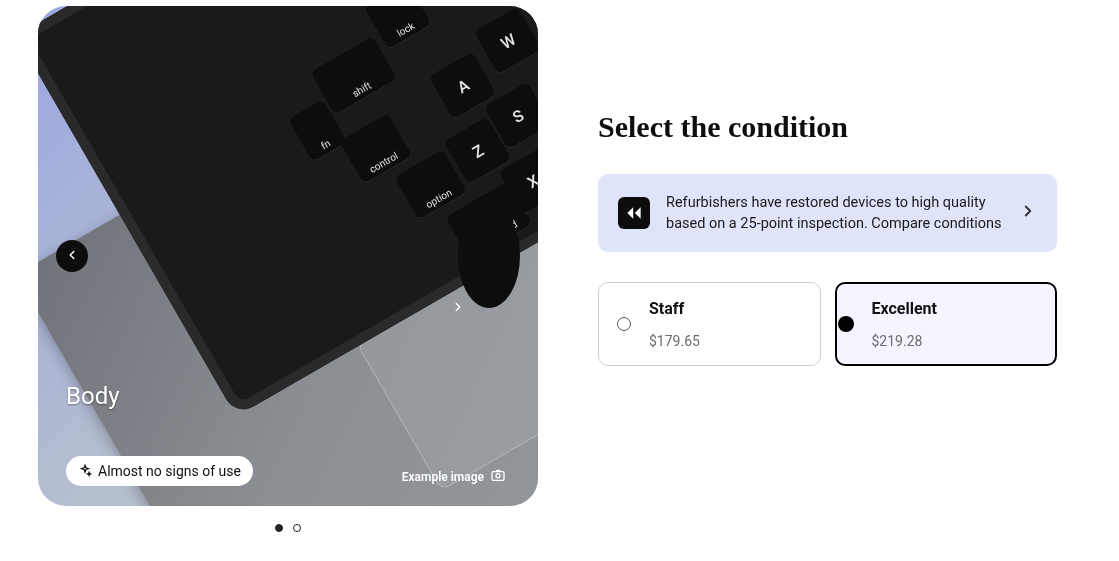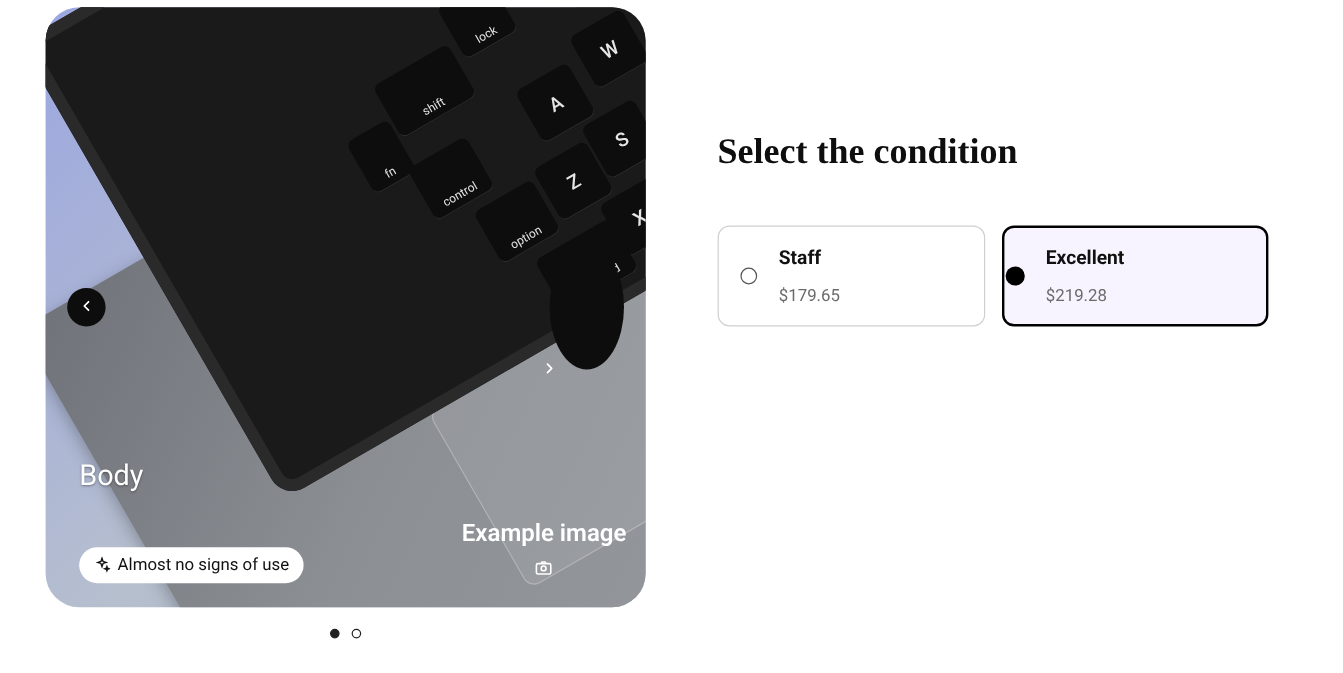--- a/index.html
+++ b/index.html
@@ -95,39 +95,39 @@
       color: #111;
       font-size: 14px;
       padding: 7px 12px;
       border-radius: 20px;
       display: inline-flex; align-items: center; gap: 6px;
       font-weight: 400;
     }
     .chip-icon { width: 14px; height: 14px; display: inline-flex; }
     .example-tag {
       position: absolute;
-      right: 16px; bottom: 20px;
+      right: 32px; bottom: 20px;
       color: #fff;
-      font-size: 20px;
+      font-size: 12px;
       font-weight: 600;
-      display: flex; align-items: center; gap: 6px; flex-direction: column;
+      display: flex; align-items: center; gap: 6px;
     }
 
     .dots { display: flex; gap: 10px; justify-content: center; margin-top: 18px; }
     .dot { width: 8px; height: 8px; border-radius: 50%; border: 1.5px solid #222; }
     .dot.active { background: #222; }
 
     
     .right { flex: 1; padding-top: 104px; padding-right: 62px; }
     .heading {
       font-family: Georgia, "Times New Roman", serif;
       font-size: 30px;
       font-weight: 700;
       color: #0e0e0e;
-      margin-bottom: 44px;
+      margin-bottom: 30px;
     }
     .banner {
       background: #dfe4fb;
       border-radius: 10px;
       padding: 18px 20px;
       display: flex; align-items: center; gap: 16px;
       margin-bottom: 30px;
       cursor: pointer;
     }
     .banner-icon-box {
@@ -244,20 +244,33 @@
     </div>
     <div class="dots">
       <div class="dot active"></div>
       <div class="dot"></div>
     </div>
   </div>
 
   <div class="right">
     <h2 class="heading">Select the condition</h2>
 
+    <div class="banner">
+      <div class="banner-icon-box">
+        <svg width="20" height="20" viewBox="0 0 24 24" fill="#fff">
+            <path d="M11 5l-7 7 7 7V5zM20 5l-7 7 7 7V5z"></path>
+          </svg>
+      </div>
+      <div class="banner-text">Refurbishers have restored devices to high quality based on a 25-point inspection. Compare conditions</div>
+      <span class="banner-caret">
+        <svg width="18" height="18" viewBox="0 0 24 24" fill="none" stroke="#333" stroke-width="2.5" stroke-linecap="round" stroke-linejoin="round">
+            <polyline points="9 18 15 12 9 6"></polyline>
+          </svg>
+      </span>
+    </div>
 
     <div class="options">
       <div class="option">
         <span class="radio"></span>
         <div>
           <div class="lbl">Staff</div>
           <div class="price">$179.65</div>
         </div>
       </div>
 

